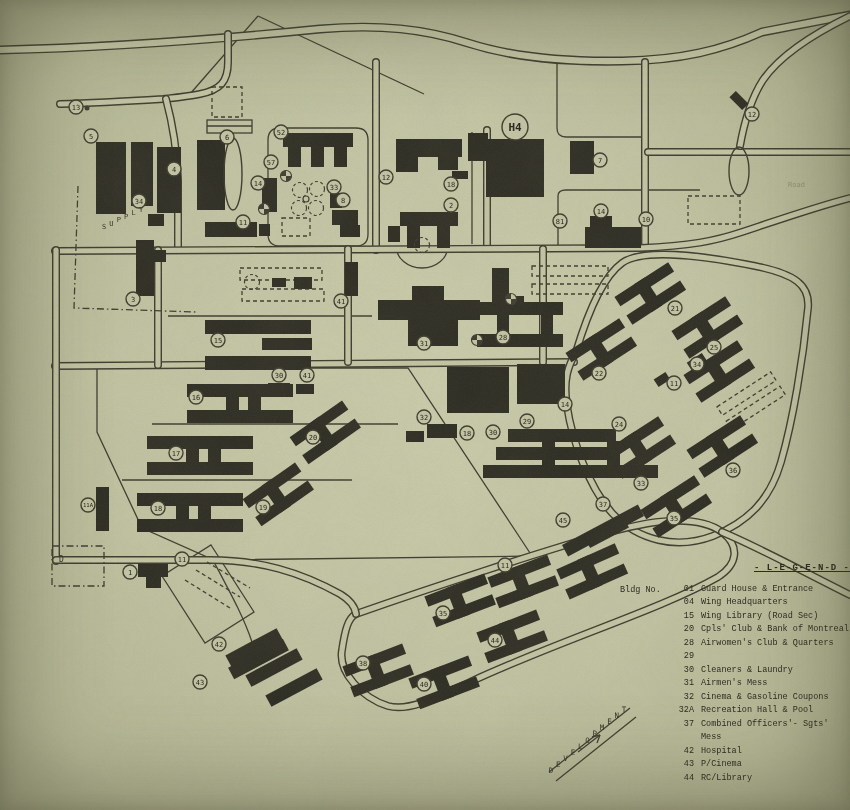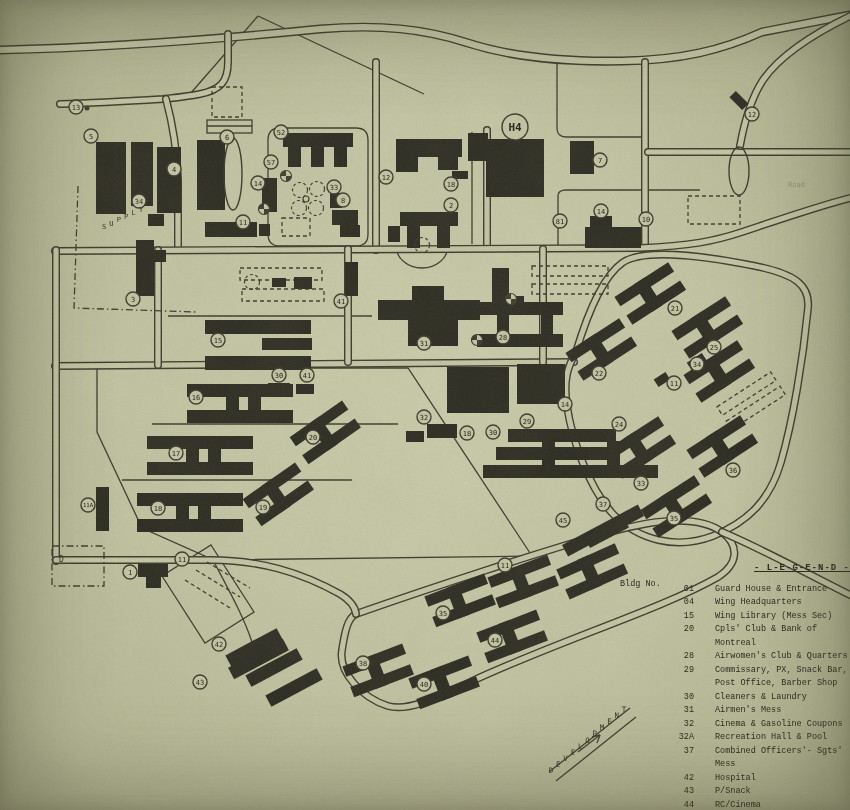--- a/index.html
+++ b/index.html
@@ -17,23 +17,23 @@
   svg.map{position:absolute;left:0;top:0;}
   .legend{
     position:absolute;left:606px;top:562px;width:244px;
     font-family:"Liberation Mono","DejaVu Sans Mono",monospace;
     font-size:8.5px;line-height:13.5px;color:#2d2c22;
   }
   .lg-title{
     margin-left:84px;font-size:9px;letter-spacing:1px;font-weight:bold;
     text-decoration:underline;white-space:nowrap;text-align:right;
   }
-  .lg-head{position:absolute;left:14px;top:16px;white-space:nowrap;}
+  .lg-head{position:absolute;left:14px;top:22px;white-space:nowrap;}
   .lg-rows{margin-left:66px;margin-top:7px;}
-  .lg-row{display:flex;gap:14px;}
+  .lg-row{display:flex;}
   .lg-no{width:22px;text-align:right;margin-right:7px;flex:none;}
   .lg-name{white-space:pre-line;}
 </style>
 </head>
 <body>
 
 <div class="wrap">
   <svg class="map" width="850" height="810" viewBox="0 0 850 810">
     <defs>
       <filter id="grain" x="0" y="0" width="100%" height="100%">
@@ -440,34 +440,32 @@
         <div class="lg-row">
           <span class="lg-no">01</span>
           <span class="lg-name">Guard House &amp; Entrance</span>
         </div>
         <div class="lg-row">
           <span class="lg-no">04</span>
           <span class="lg-name">Wing Headquarters</span>
         </div>
         <div class="lg-row">
           <span class="lg-no">15</span>
-          <span class="lg-name">Wing Library (Mess Sec)</span>
+          <span class="lg-name">Wing Library (Road Sec)</span>
         </div>
         <div class="lg-row">
           <span class="lg-no">20</span>
           <span class="lg-name">Cpls' Club &amp; Bank of Montreal</span>
         </div>
         <div class="lg-row">
           <span class="lg-no">28</span>
           <span class="lg-name">Airwomen's Club &amp; Quarters</span>
         </div>
         <div class="lg-row">
           <span class="lg-no">29</span>
-          <span class="lg-name">Commissary, PX, Snack Bar,
-Post Office, Barber Shop</span>
         </div>
         <div class="lg-row">
           <span class="lg-no">30</span>
           <span class="lg-name">Cleaners &amp; Laundry</span>
         </div>
         <div class="lg-row">
           <span class="lg-no">31</span>
           <span class="lg-name">Airmen's Mess</span>
         </div>
         <div class="lg-row">
@@ -481,21 +479,21 @@
         <div class="lg-row">
           <span class="lg-no">37</span>
           <span class="lg-name">Combined Officers'- Sgts' Mess</span>
         </div>
         <div class="lg-row">
           <span class="lg-no">42</span>
           <span class="lg-name">Hospital</span>
         </div>
         <div class="lg-row">
           <span class="lg-no">43</span>
-          <span class="lg-name">P/Snack</span>
+          <span class="lg-name">P/Cinema</span>
         </div>
         <div class="lg-row">
           <span class="lg-no">44</span>
-          <span class="lg-name">RC/Cinema</span>
+          <span class="lg-name">RC/Library</span>
         </div>
       </div>
   </div>
 </div>
 
 </body></html>

